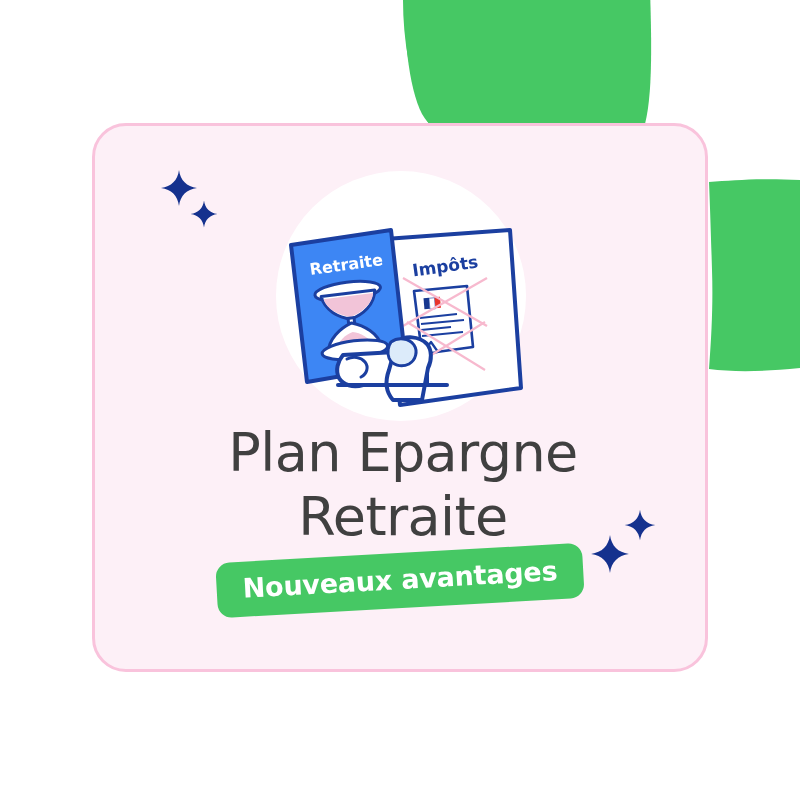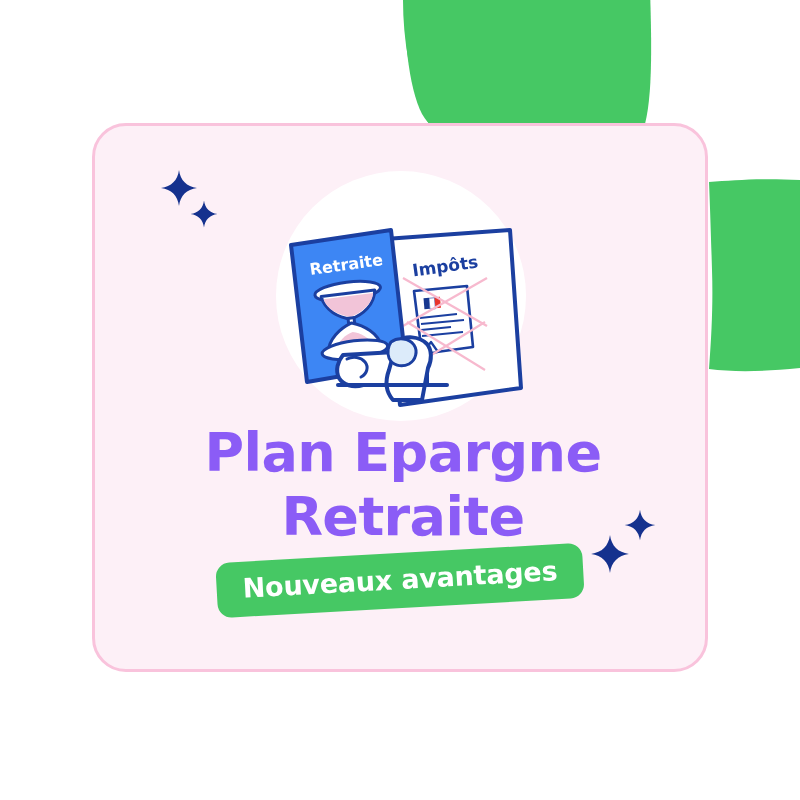--- a/index.html
+++ b/index.html
@@ -58,23 +58,23 @@
     height: 330px;
   }
 
   
   #headline {
     position: absolute;
     left: 0;
     top: 295px;
     width: 616px;
     text-align: center;
-    color: #8b5cf6;
+    color: #404040;
     font-family: "DejaVu Sans", sans-serif;
-    font-weight: 700;
+    font-weight: 400;
     font-size: 54px;
     line-height: 1.18;
     letter-spacing: -0.6px;
   }
   #headline .line {
     display: block;
   }
 
   
   #badge {

